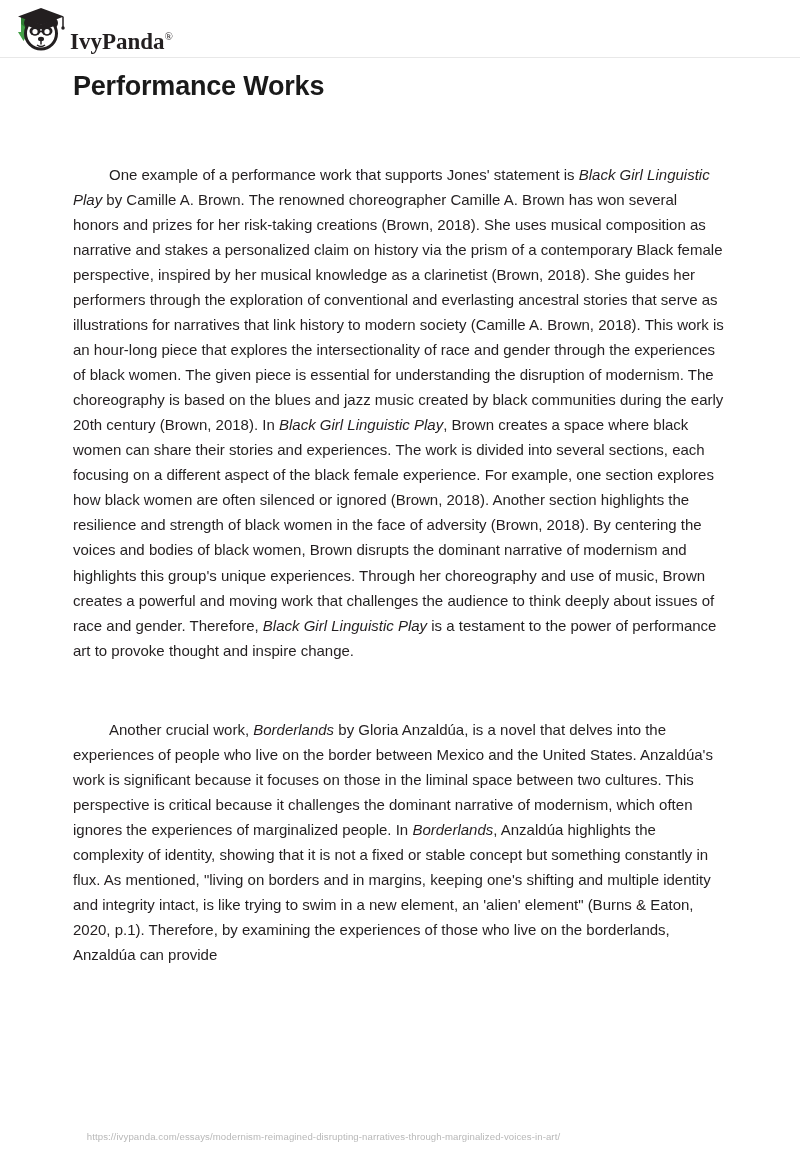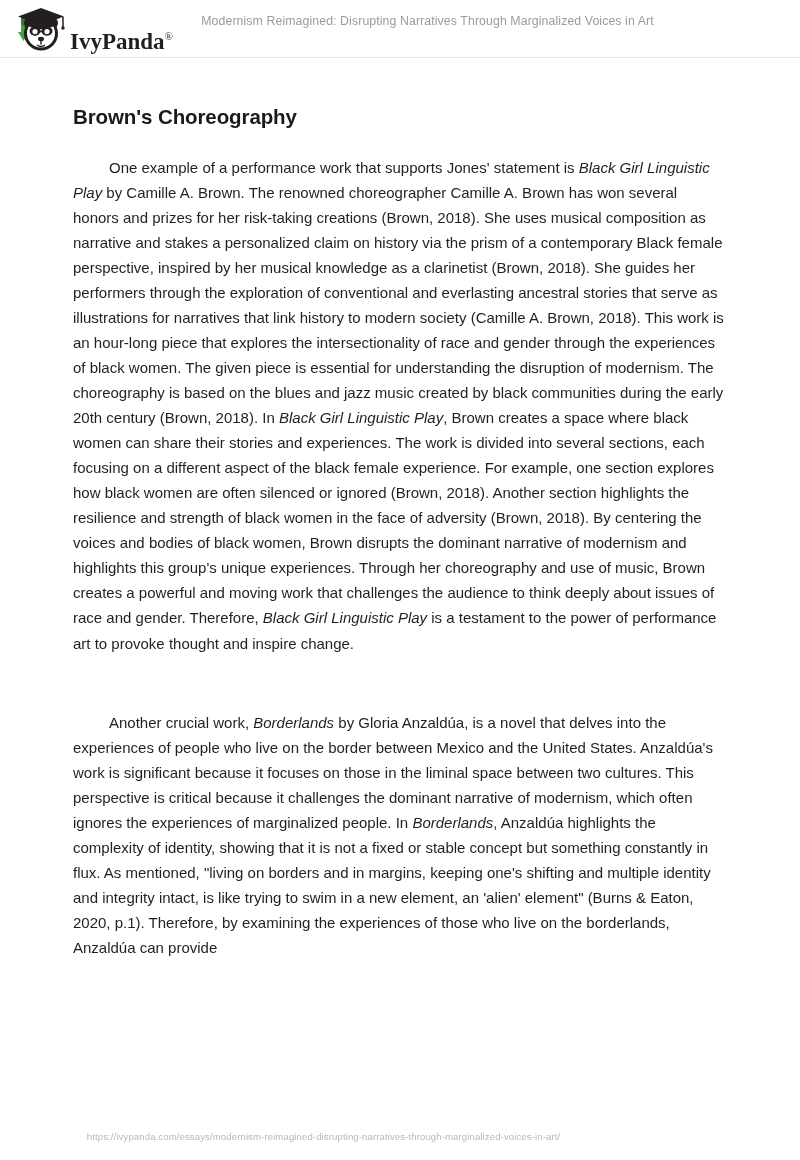--- a/index.html
+++ b/index.html
@@ -149,29 +149,28 @@
       <path d="M46 78 Q54 84 62 78" stroke="#231f20" stroke-width="3" fill="none"></path>
 
       <path d="M54 4 L100 21 L54 38 L8 21 Z" fill="#231f20"></path>
       <path d="M30 27 L30 41 Q54 52 78 41 L78 27 L54 37 Z" fill="#231f20"></path>
       <path d="M98 22 L98 42" stroke="#231f20" stroke-width="3"></path>
       <circle cx="98" cy="44" r="3.5" fill="#231f20"></circle>
     </svg>
     <span class="brand-name"><span>IvyPanda</span><span class="reg">®</span></span>
   </div>
 
-  <div class="header-title">Modernism Reimagined: Disrupting Narratives Through Marginalized Voices in Art</div>
 </div>
 
 <div class="content">
 
+  <h1 class="doc-h1">Performance Works</h1>
 
   <div class="sec-gap-1"></div>
 
-  <h2 class="doc-h2">Brown's Choreography</h2>
 
   <div class="sec-gap-2"></div>
 
   <p class="doc-p"><span>One example of a performance work that supports Jones' statement is </span><i>Black Girl Linguistic Play</i><span> by Camille A. Brown. The renowned choreographer Camille A. Brown has won several honors and prizes for her risk-taking creations (Brown, 2018). She uses musical composition as narrative and stakes a personalized claim on history via the prism of a contemporary Black female perspective, inspired by her musical knowledge as a clarinetist (Brown, 2018). She guides her performers through the exploration of conventional and everlasting ancestral stories that serve as illustrations for narratives that link history to modern society (Camille A. Brown, 2018). This work is an hour-long piece that explores the intersectionality of race and gender through the experiences of black women. The given piece is essential for understanding the disruption of modernism. The choreography is based on the blues and jazz music created by black communities during the early 20th century (Brown, 2018). In </span><i>Black Girl Linguistic Play</i><span>, Brown creates a space where black women can share their stories and experiences. The work is divided into several sections, each focusing on a different aspect of the black female experience. For example, one section explores how black women are often silenced or ignored (Brown, 2018). Another section highlights the resilience and strength of black women in the face of adversity (Brown, 2018). By centering the voices and bodies of black women, Brown disrupts the dominant narrative of modernism and highlights this group's unique experiences. Through her choreography and use of music, Brown creates a powerful and moving work that challenges the audience to think deeply about issues of race and gender. Therefore, </span><i>Black Girl Linguistic Play</i><span> is a testament to the power of performance art to provoke thought and inspire change.</span></p>
 
   <div class="para-gap"></div>
 
 
   <div class="sec-gap-2"></div>
 

